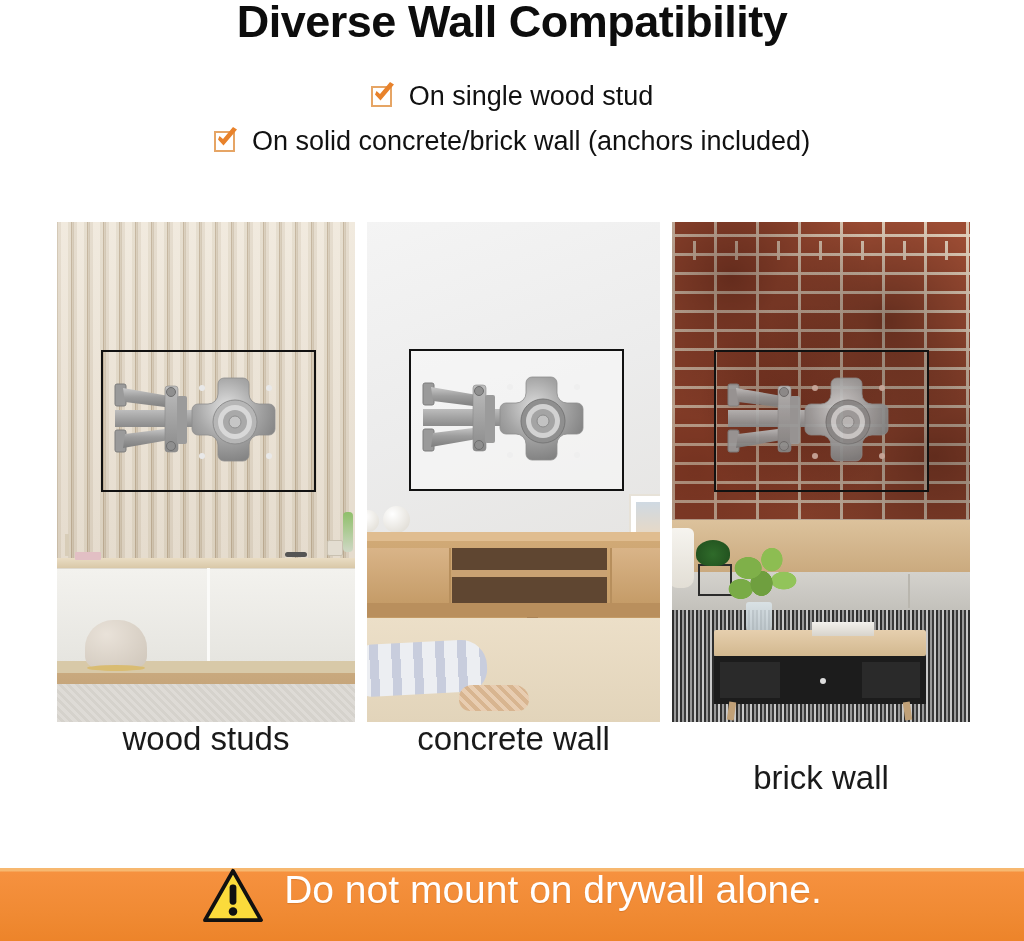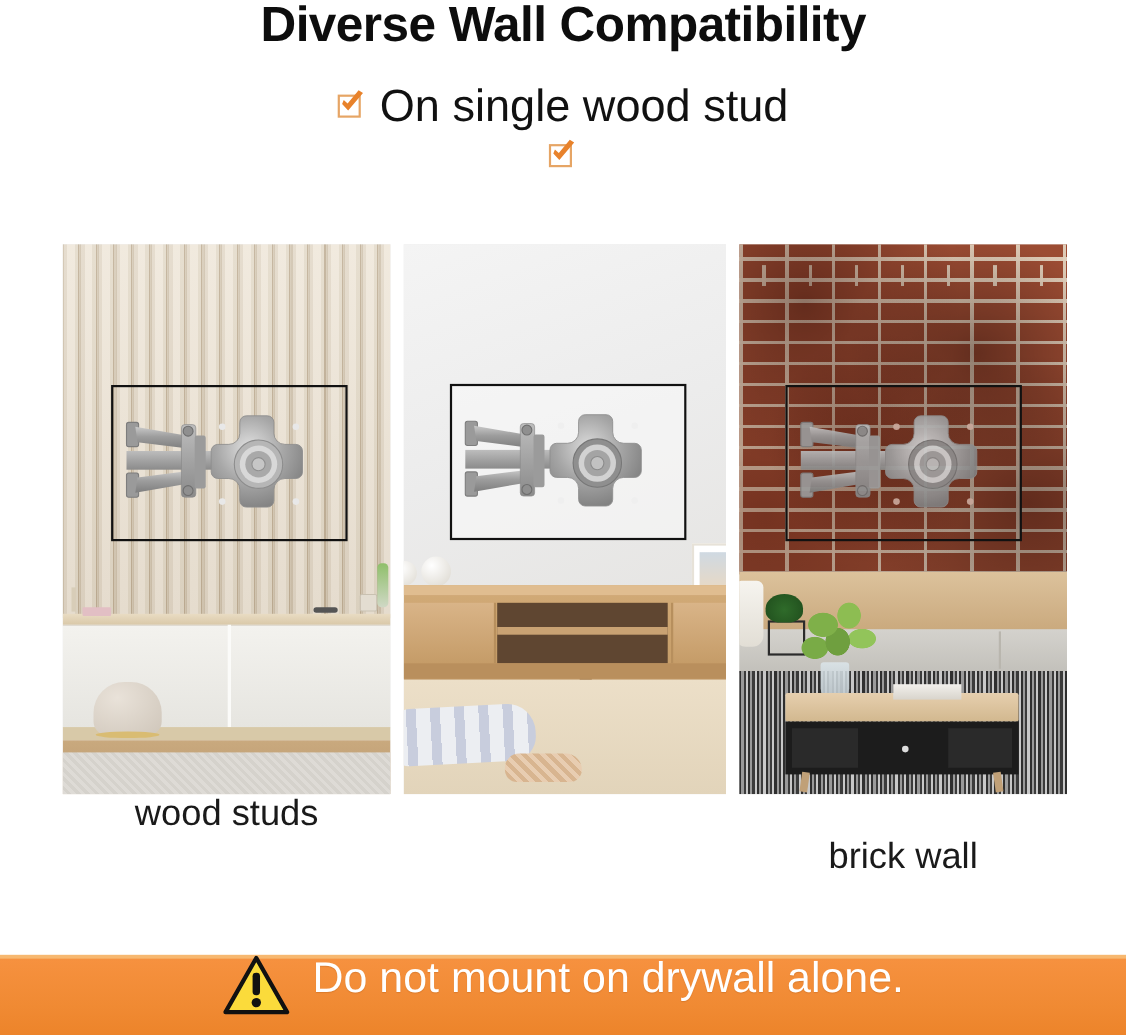--- a/index.html
+++ b/index.html
@@ -23,21 +23,21 @@
   }
 
   
   .bullets{position:absolute;left:0;top:74px;width:1024px;}
   .bullet{
     display:flex;align-items:center;justify-content:center;
     gap:12px;
     height:45px;
   }
   .bullet-text{
-    font-size:41px;color:#111;letter-spacing:0px;white-space:nowrap;
+    font-size:27px;color:#111;letter-spacing:0px;white-space:nowrap;
   }
   
   .checkbox{
     position:relative;width:26px;height:26px;flex:0 0 26px;
   }
   .checkbox .box{
     position:absolute;left:0;top:2px;width:21px;height:21px;
     border:2px solid #e6a565;background:#fff;box-sizing:border-box;
   }
   .checkbox svg{position:absolute;left:-1px;top:-3px;}
@@ -236,20 +236,21 @@
       <span class="bullet-text">On single wood stud</span>
     </div>
 
     <div class="bullet">
       <span class="checkbox">
         <span class="box"></span>
         <svg width="28" height="28" viewBox="0 0 28 28" aria-hidden="true">
           <path d="M5 13.5 L10.5 19.5 L24 3.5 L20 1 L10 13 L6.5 10 Z" fill="#E8822B"></path>
         </svg>
       </span>
+      <span class="bullet-text">On solid concrete/brick wall (anchors included)</span>
     </div>
 
   </div>
 
   <div class="photos">
 
     <div class="panel p1">
       <div class="wood-wall"></div>
       <div class="counter"></div>
       <div class="vase"></div>
@@ -447,20 +448,21 @@
             <circle cx="132" cy="70" r="6" fill="#bebebe" stroke="#8a8a8a"></circle>
           </g>
         </svg>
       </div>
     </div>
 
   </div>
 
   <div class="captions">
     <div class="caption c1">wood studs</div>
+    <div class="caption c2">concrete wall</div>
     <div class="caption c3">brick wall</div>
   </div>
 
   <div class="banner">
     <svg class="warn-icon" viewBox="0 0 64 58">
       <path d="M32 3 L61 54 L3 54 Z" fill="#FBDB3B" stroke="#111" stroke-width="4" stroke-linejoin="round"></path>
       <rect x="28.5" y="17" width="7" height="21" rx="3.2" fill="#111"></rect>
       <circle cx="32" cy="45" r="4.4" fill="#111"></circle>
     </svg>
     <span class="banner-text">Do not mount on drywall alone.</span>

